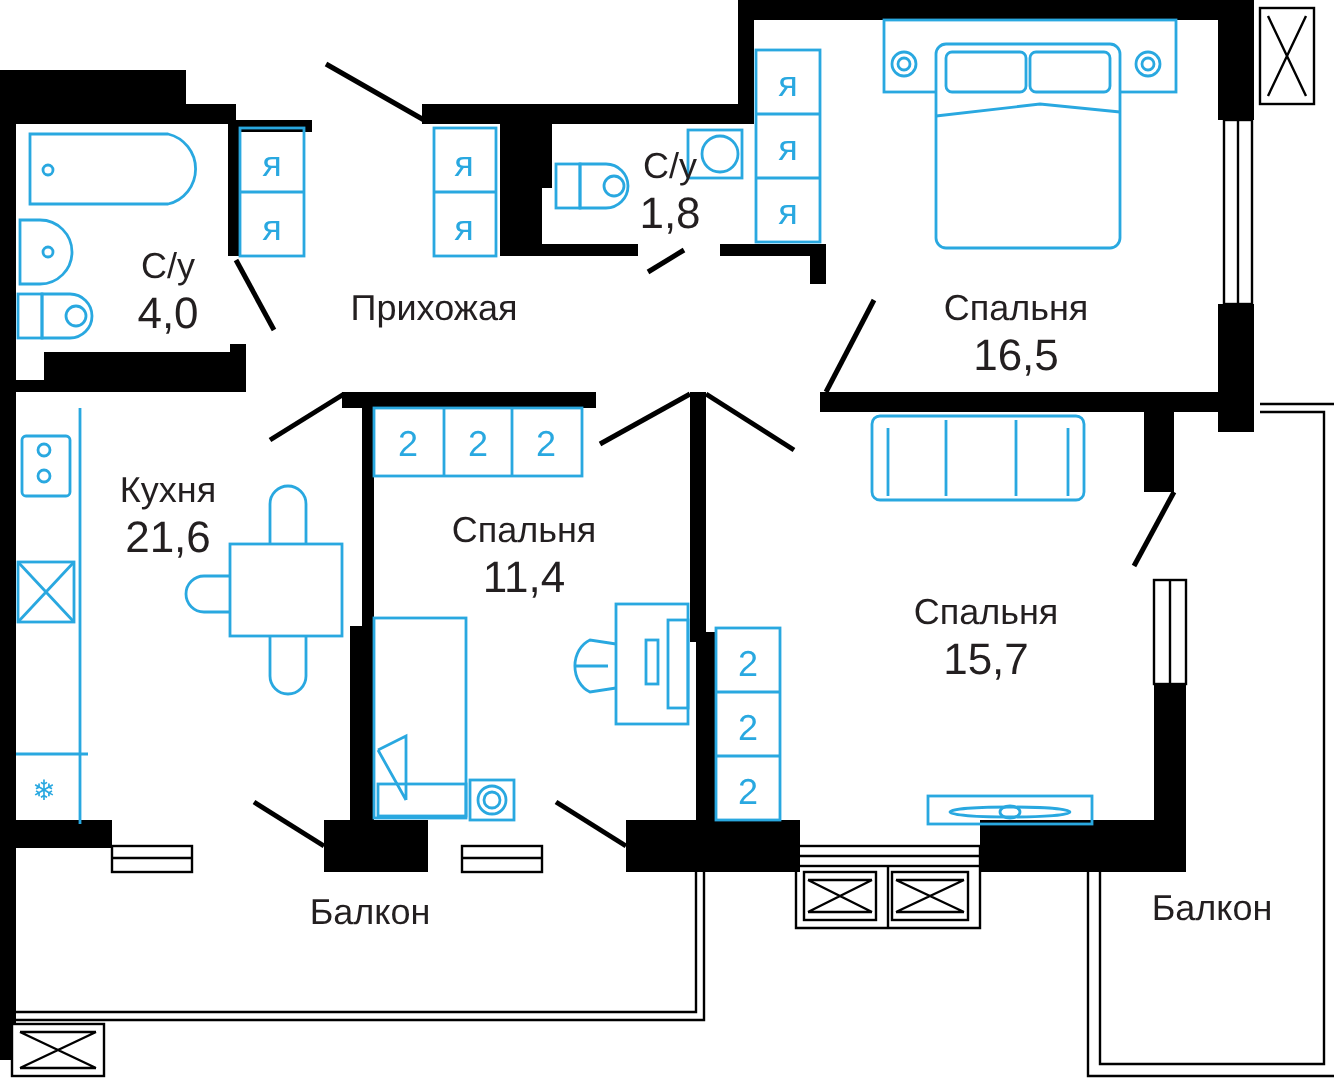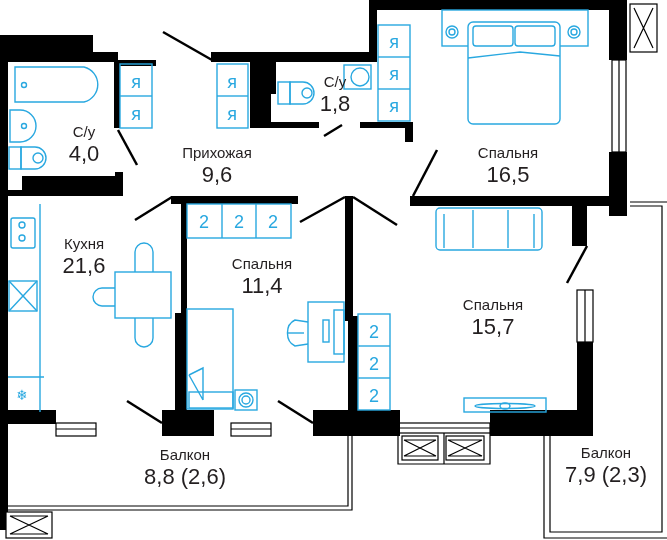--- a/index.html
+++ b/index.html
@@ -1,19 +1,19 @@
 <!DOCTYPE html>
 <html><head>
 <meta charset="utf-8">
 <style>
   html, body { margin: 0; padding: 0; background: #ffffff; }
   body { width: 667px; height: 540px; overflow: hidden; position: relative; font-family: "Liberation Sans", "DejaVu Sans", sans-serif; }
   #plan { position: absolute; left: 0; top: 0; width: 667px; height: 540px; }
   .lbl { position: absolute; color: #231f20; text-align: center; white-space: nowrap; transform: translateX(-50%); line-height: 1; }
-  .lbl .name { display: block; font-size: 15px; }
+  .lbl .name { display: block; font-size: 18px; }
   .lbl .area { display: block; font-size: 22px; margin-top: 4px; text-align: center; }
   .wall { fill: #000; }
   .fur { fill: none; stroke: #29a8e0; stroke-width: 1.4; }
   .furf { fill: #fff; stroke: #29a8e0; stroke-width: 1.4; }
   .thin { fill: none; stroke: #000; stroke-width: 1.2; }
   .door { stroke: #000; stroke-width: 2.5; }
   .win { fill: #fff; stroke: #000; stroke-width: 1.2; }
 </style>
 </head>
 <body>
@@ -219,21 +219,20 @@
     <path class="thin" d="M10 516 L48 534 M48 516 L10 534 M10 516 L48 516 M10 534 L48 534"></path>
   </g>
 </svg>
 
 <div class="lbl" style="left:84px; top:124px;">
   <span class="name">С/у</span>
   <span class="area">4,0</span>
 </div>
 <div class="lbl" style="left:217px; top:145px;">
   <span class="name">Прихожая</span>
-  <span class="area">9,6</span>
 </div>
 <div class="lbl" style="left:335px; top:74px;">
   <span class="name">С/у</span>
   <span class="area">1,8</span>
 </div>
 <div class="lbl" style="left:508px; top:145px;">
   <span class="name">Спальня</span>
   <span class="area">16,5</span>
 </div>
 <div class="lbl" style="left:84px; top:236px;">
@@ -243,18 +242,16 @@
 <div class="lbl" style="left:262px; top:256px;">
   <span class="name">Спальня</span>
   <span class="area">11,4</span>
 </div>
 <div class="lbl" style="left:493px; top:297px;">
   <span class="name">Спальня</span>
   <span class="area">15,7</span>
 </div>
 <div class="lbl" style="left:185px; top:447px;">
   <span class="name">Балкон</span>
-  <span class="area">8,8 (2,6)</span>
 </div>
 <div class="lbl" style="left:606px; top:445px;">
   <span class="name">Балкон</span>
-  <span class="area">7,9 (2,3)</span>
 </div>
 
 </body></html>

